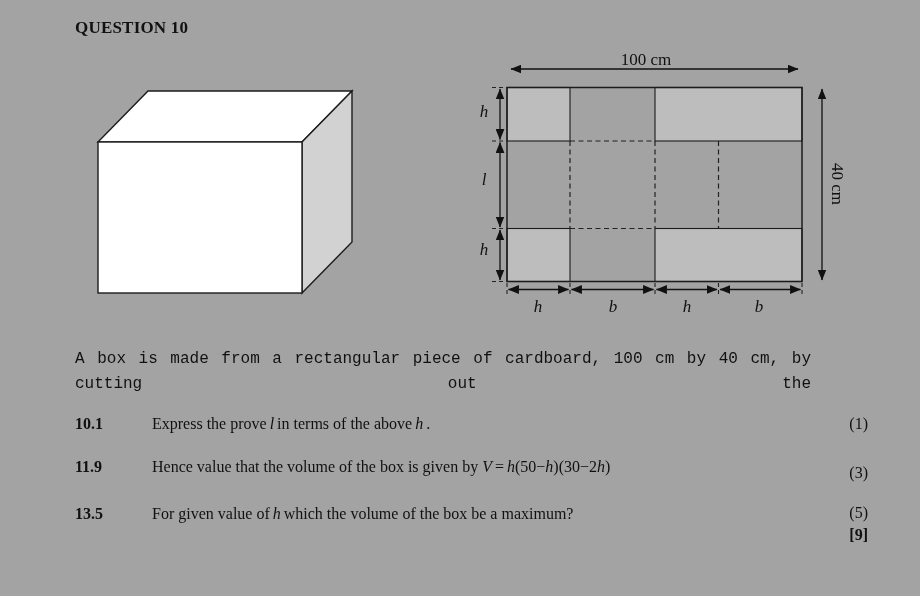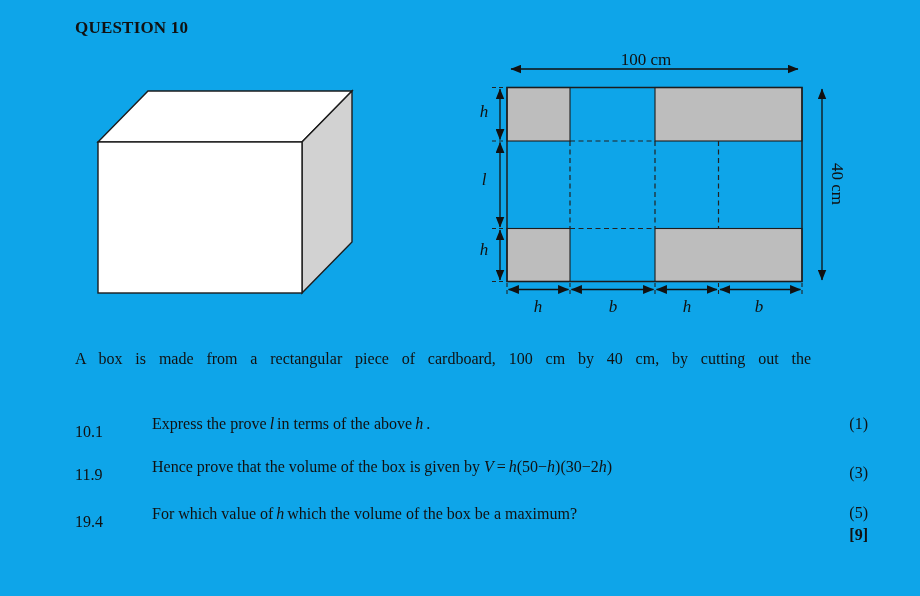--- a/index.html
+++ b/index.html
@@ -1,26 +1,26 @@
 <!DOCTYPE html>
 <html><head>
 <meta charset="utf-8">
 <style>
   html,body { margin:0; padding:0; background:#ffffff; }
   #page {
-    position:relative; width:920px; height:596px; background:#0ea5e9;
+    position:relative; width:920px; height:596px; background:#a3a3a3;
     font-family:"Liberation Serif", serif; color:#111; overflow:hidden;
   }
   .abs { position:absolute; }
   #title { left:75px; top:18px; font-size:17px; font-weight:bold; letter-spacing:0.2px; }
   #diagram-svg { left:0; top:0; }
-  .para { left:75px; top:347px; width:736px; font-size:16px; line-height:24.5px; }
+  .para { left:75px; top:347px; width:736px; font-size:16px; line-height:24.5px;font-family:Liberation Mono, monospace; }
   .para .jline { text-align:justify; text-align-last:justify; }
   .qrow { left:75px; width:770px; font-size:16px; line-height:20px; }
-  .qnum { position:absolute; left:0; top:8px; }
+  .qnum { position:absolute; left:0; top:0;font-weight:bold; }
   .qtext { position:absolute; left:77px; top:0; white-space:nowrap; }
   .var { font-style:italic; margin:0 3px; }
   .fi { font-style:italic; }
   .eq { margin:0 3px; }
   .marks { left:810px; width:58px; text-align:right; font-size:16px; line-height:20px; }
   .marks.total { font-weight:bold; }
   svg text { font-family:"Liberation Serif", serif; fill:#111; }
   .net-lbl { font-style:italic; font-size:17px; }
   .net-dim { font-style:normal; font-size:17px; }
 </style>
@@ -105,26 +105,26 @@
   </div>
 
   <div class="abs qrow" style="top:414px">
     <span class="qnum">10.1</span>
     <span class="qtext"><span>Express the prove</span><span class="var">l</span><span>in terms of the above</span><span class="var">h</span><span>.</span></span>
   </div>
   <div class="abs marks" style="top:414px">(1)</div>
 
   <div class="abs qrow" style="top:457px">
     <span class="qnum">11.9</span>
-    <span class="qtext"><span>Hence prove that the volume of the box is given by</span>
+    <span class="qtext"><span>Hence value that the volume of the box is given by</span>
       <span><span class="fi">V</span><span class="eq">=</span><span class="fi">h</span><span>(50−</span><span class="fi">h</span><span>)(30−2</span><span class="fi">h</span><span>)</span></span></span>
   </div>
   <div class="abs marks" style="top:463px">(3)</div>
 
   <div class="abs qrow" style="top:504px">
-    <span class="qnum">19.4</span>
-    <span class="qtext"><span>For which value of</span><span class="var">h</span><span>which the volume of the box be a maximum?</span></span>
+    <span class="qnum">13.5</span>
+    <span class="qtext"><span>For given value of</span><span class="var">h</span><span>which the volume of the box be a maximum?</span></span>
   </div>
   <div class="abs marks" style="top:503px">(5)</div>
 
   <div class="abs marks total" style="top:525px">[9]</div>
 
 </div>
 
 </body></html>

